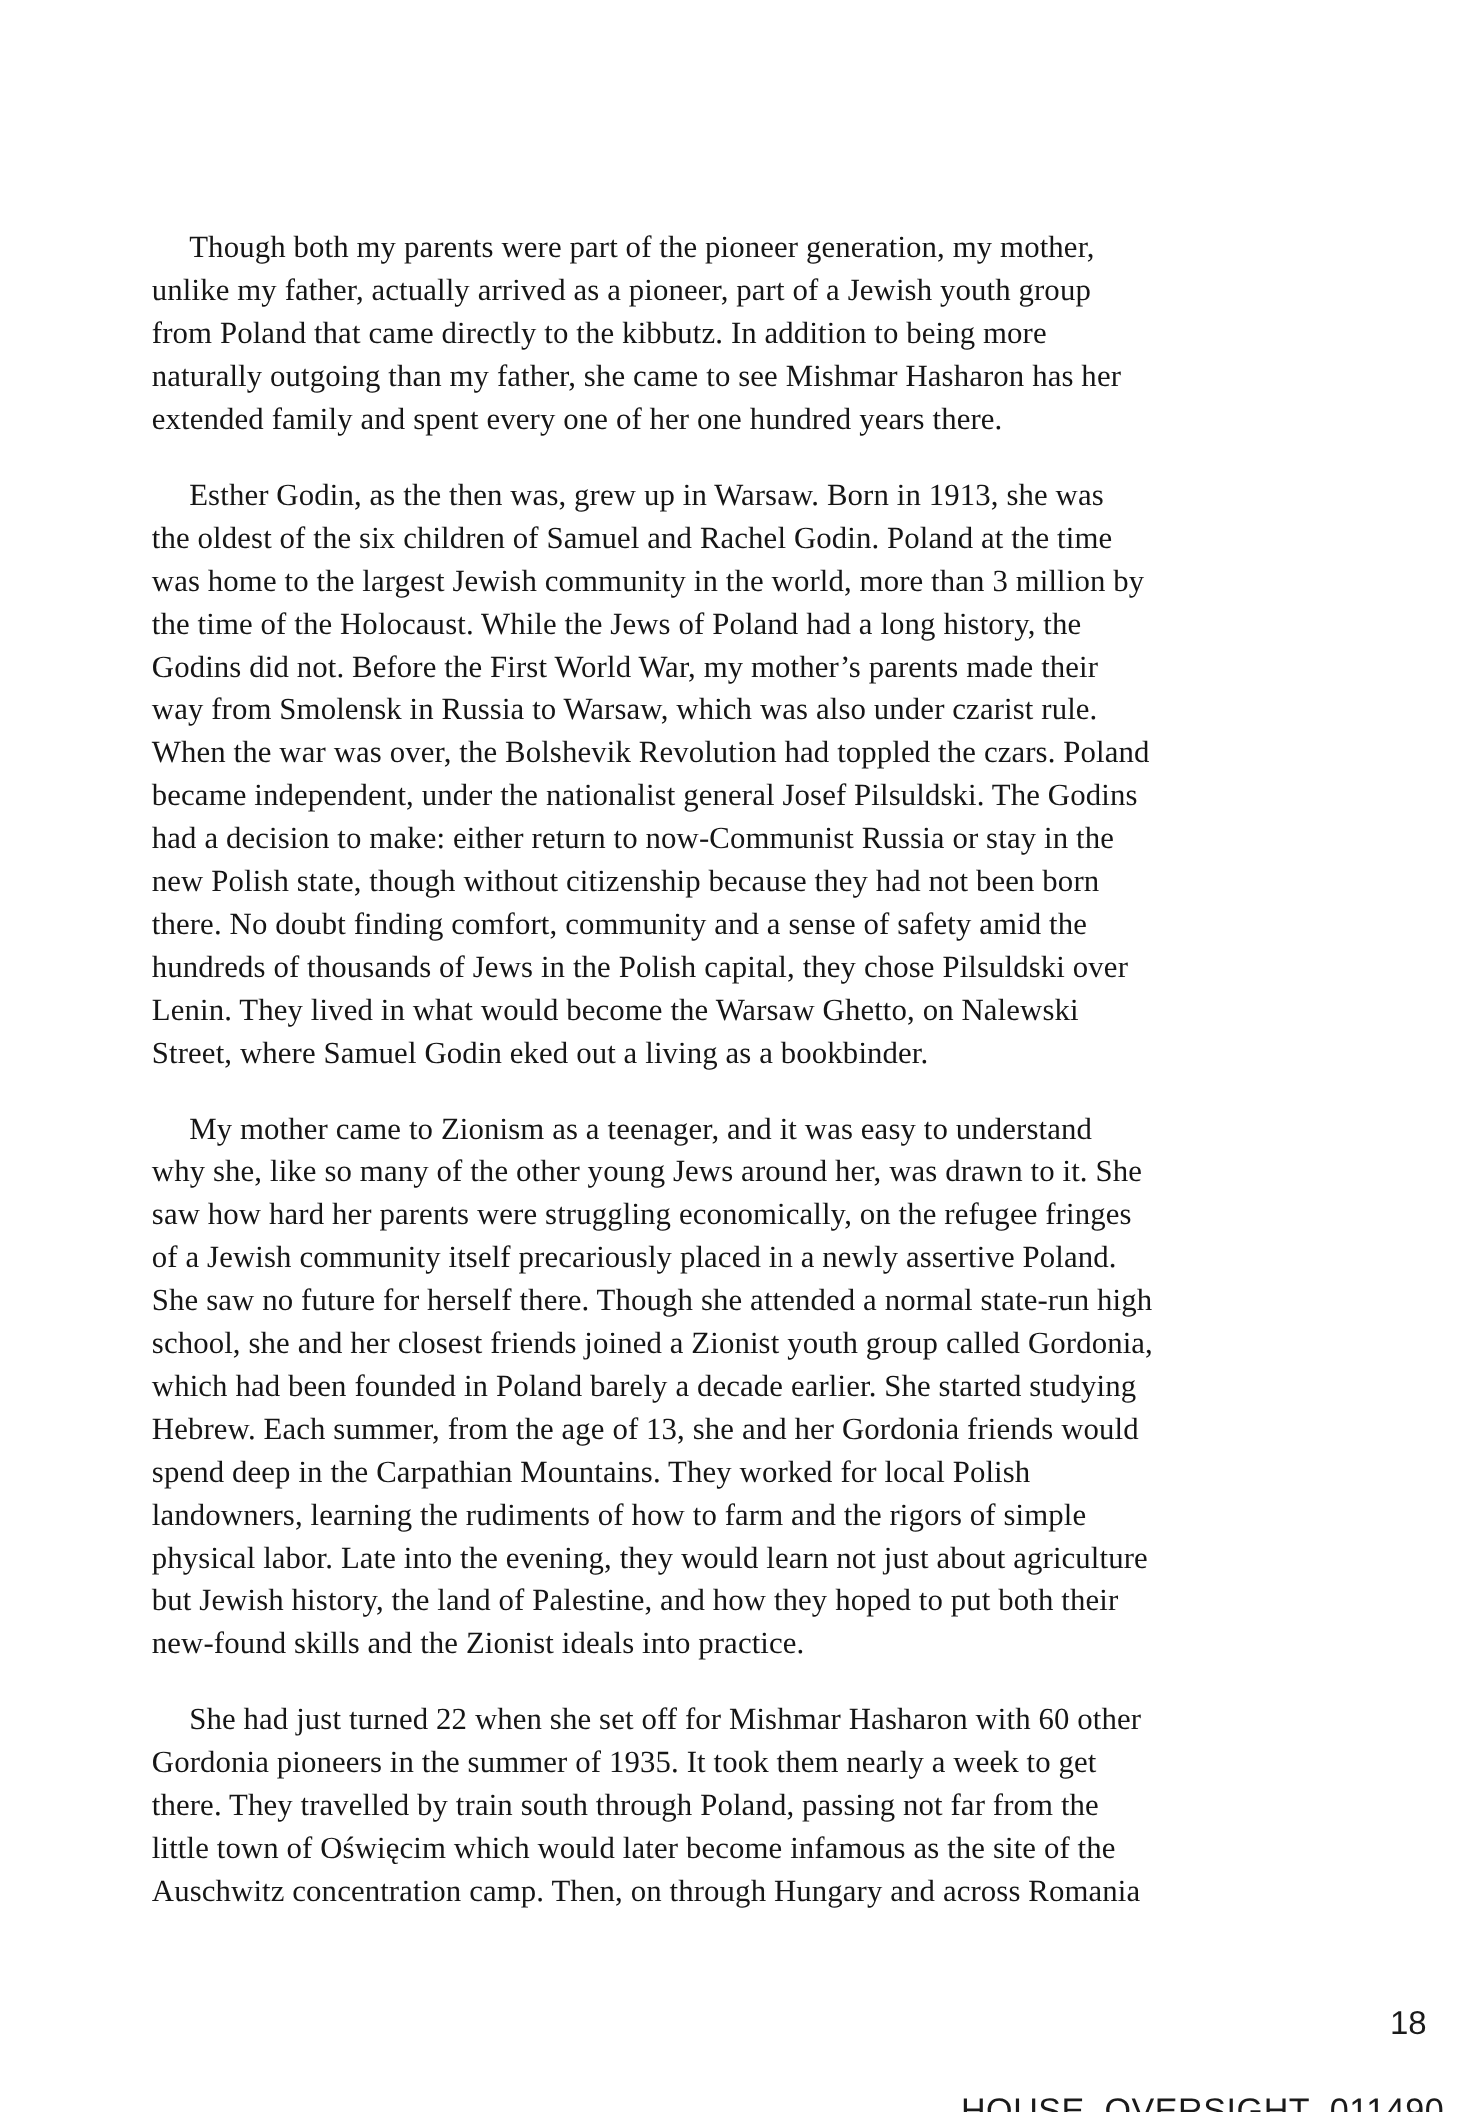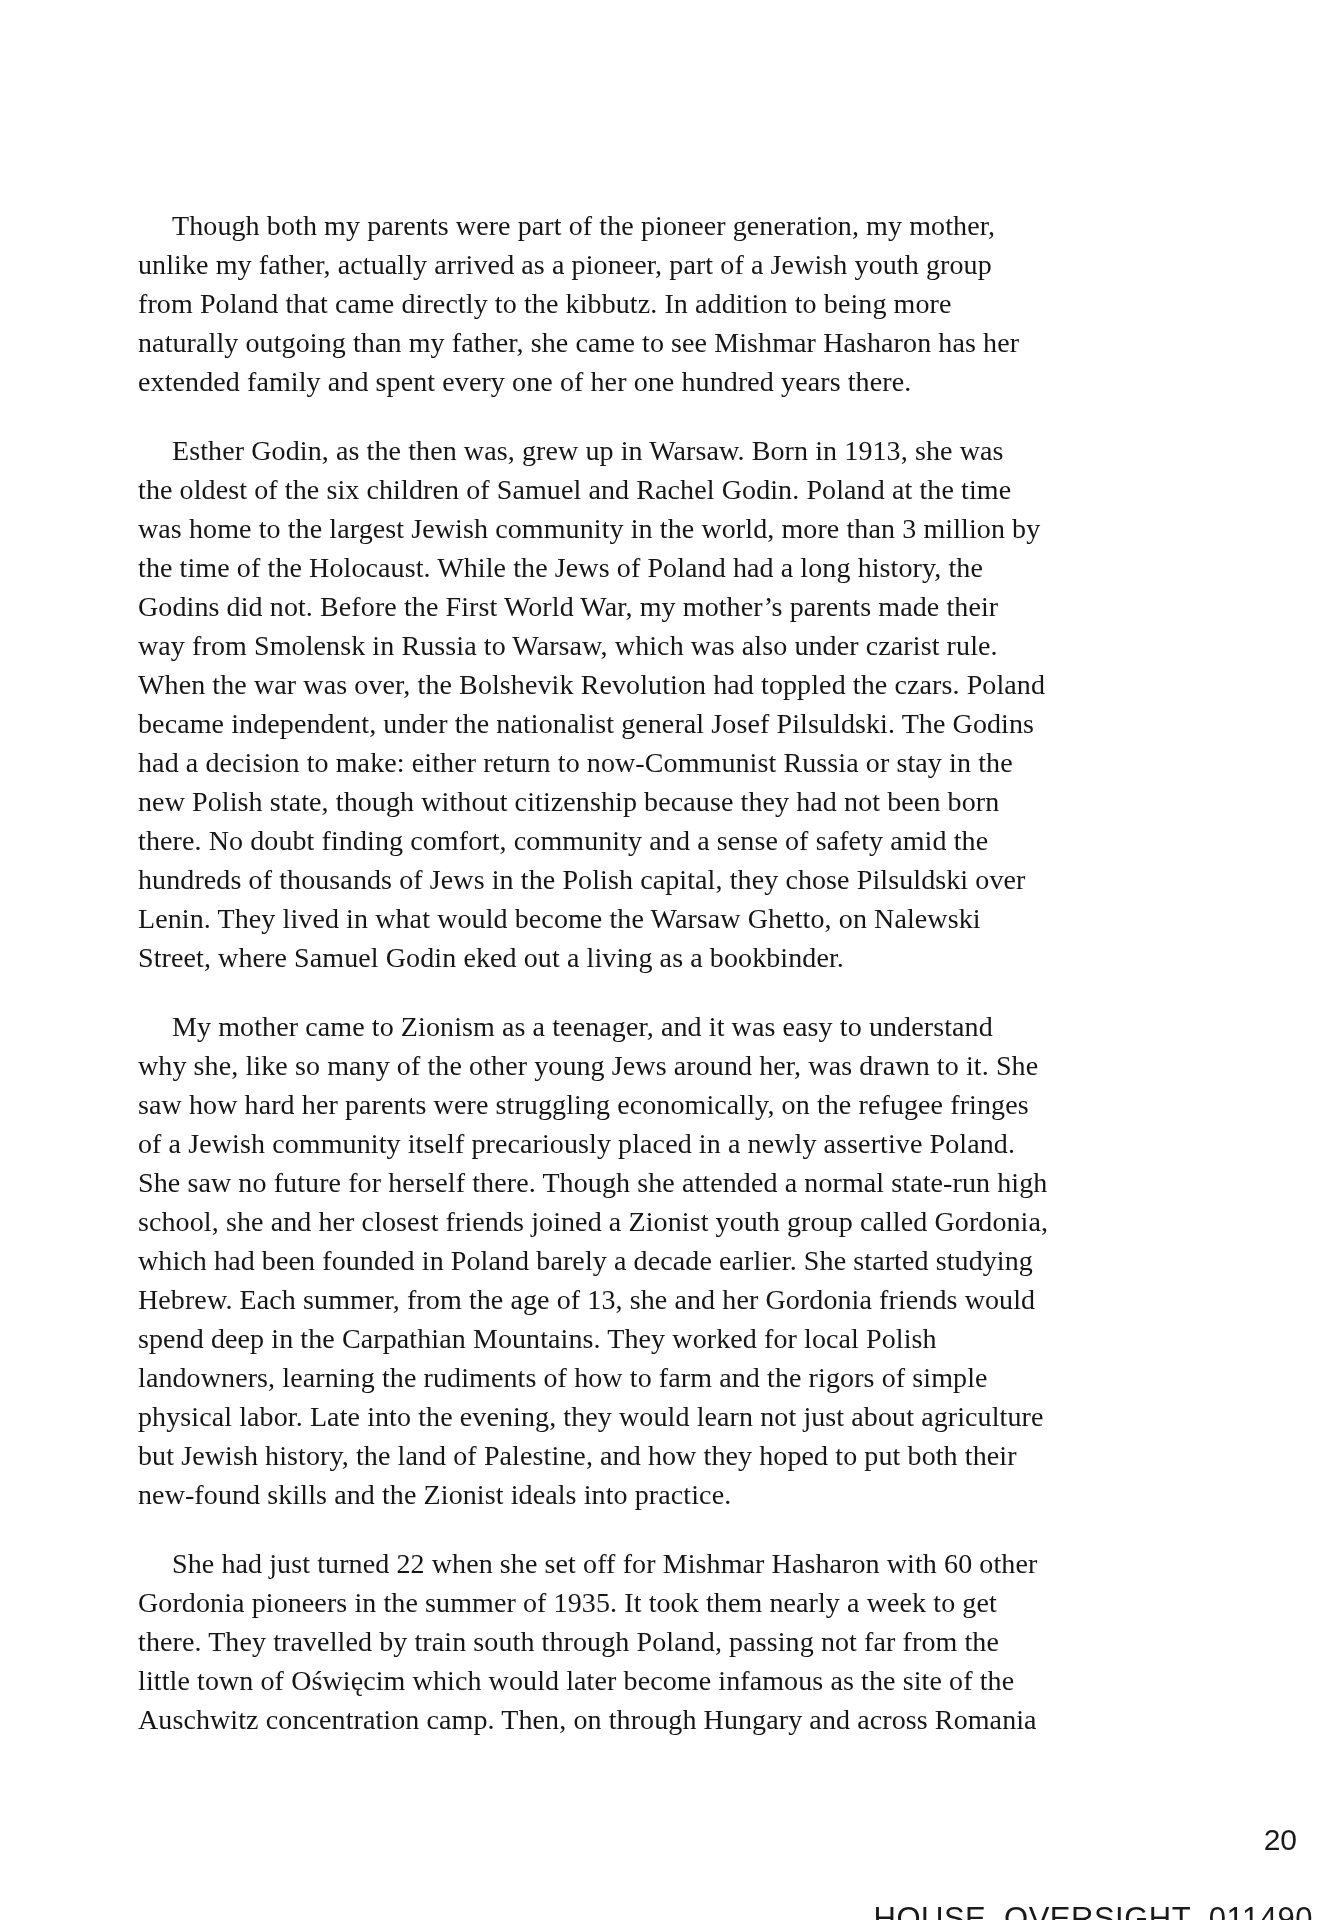--- a/index.html
+++ b/index.html
@@ -93,15 +93,15 @@
 landowners, learning the rudiments of how to farm and the rigors of simple
 physical labor. Late into the evening, they would learn not just about agriculture
 but Jewish history, the land of Palestine, and how they hoped to put both their
 new-found skills and the Zionist ideals into practice.</p>
     <p class="para">She had just turned 22 when she set off for Mishmar Hasharon with 60 other
 Gordonia pioneers in the summer of 1935. It took them nearly a week to get
 there. They travelled by train south through Poland, passing not far from the
 little town of Oświęcim which would later become infamous as the site of the
 Auschwitz concentration camp. Then, on through Hungary and across Romania</p>
   </div>
-  <div class="page-number">20</div>
+  <div class="page-number">18</div>
   <div class="footer-id">HOUSE_OVERSIGHT_011490</div>
 </div>
 
 </body></html>

